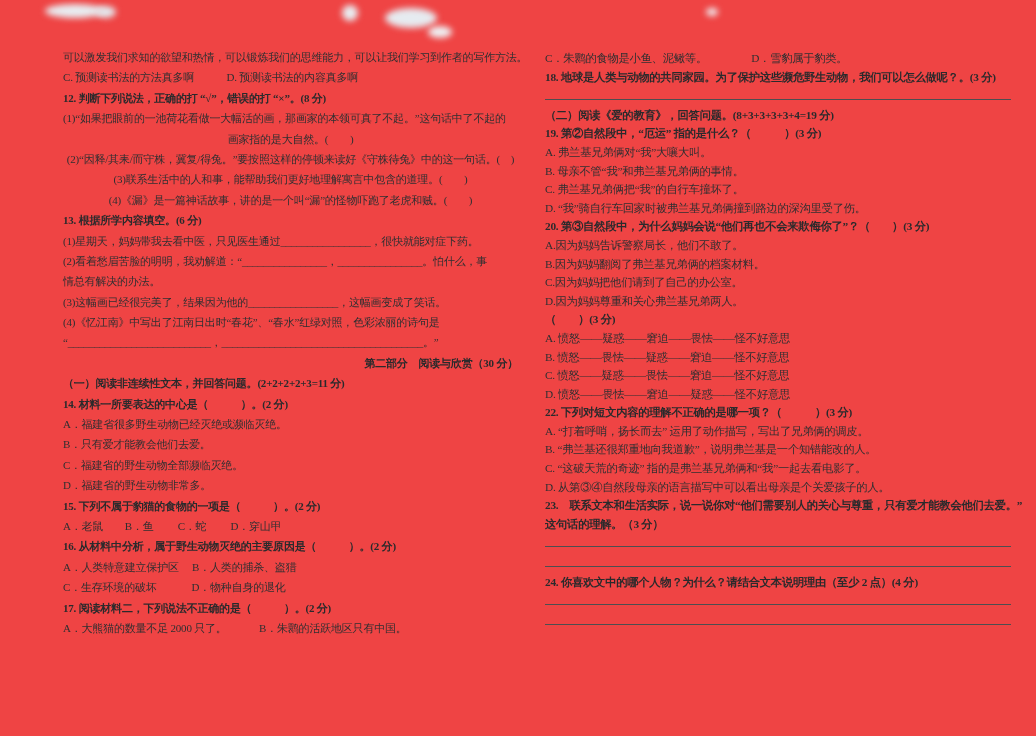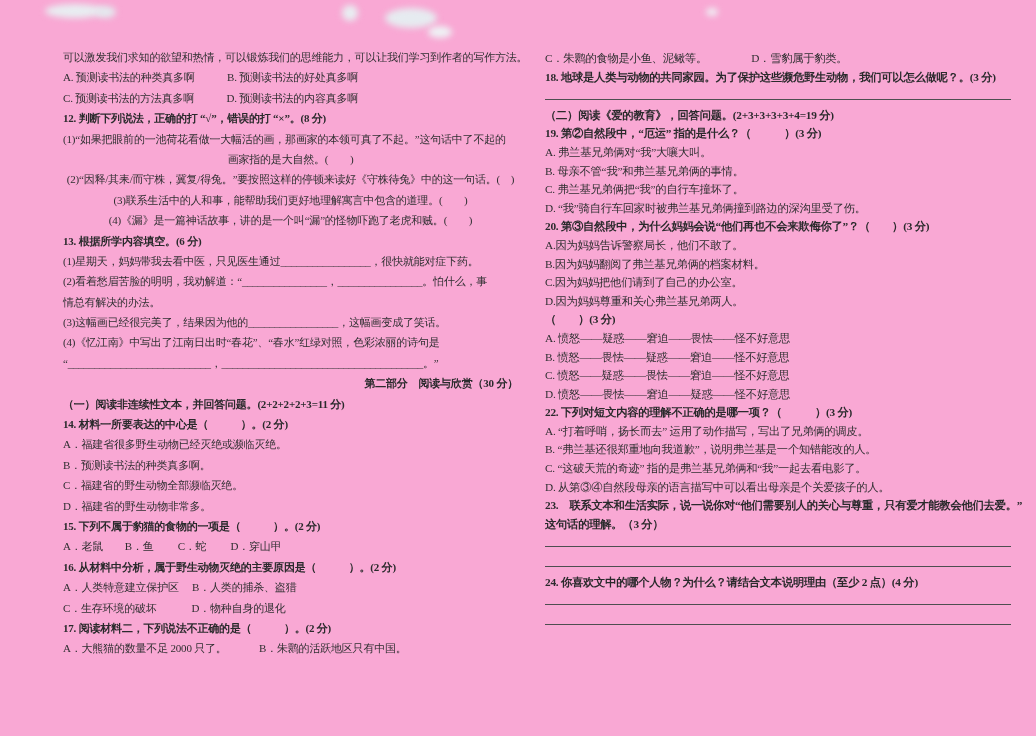--- a/index.html
+++ b/index.html
@@ -1,19 +1,19 @@
 <!DOCTYPE html>
 <html><head>
 <meta charset="utf-8">
 <style>
   html,body{margin:0;padding:0;background:#ffffff;}
   .page{
     position:relative;
     width:1036px;height:736px;
-    background:#f9a8d4;
+    background:#ef4444;
     overflow:hidden;
     font-family:"Liberation Serif","DejaVu Serif",serif;
     color:#2f2f31;
   }
   .col{position:absolute;white-space:nowrap;}
   .col-left{left:63px;top:47px;width:455px;font-size:11px;letter-spacing:-0.2px;}
   .col-right{left:545px;top:49px;width:466px;font-size:11.3px;letter-spacing:-0.25px;}
   .col-left .line{height:20.4px;line-height:20.4px;}
   .col-right .line{height:18.6px;line-height:18.6px;}
   .line{overflow:visible;}
@@ -36,21 +36,20 @@
 <div class="page">
   <div class="sm sm1"></div>
   <div class="sm sm2"></div>
   <div class="sm sm3"></div>
   <div class="sm sm4"></div>
   <div class="sm sm5"></div>
   <div class="sm sm6"></div>
 
   <div class="col col-left" id="col-left">
       <div class="line">可以激发我们求知的欲望和热情，可以锻炼我们的思维能力，可以让我们学习到作者的写作方法。</div>
-      <div class="line">A. 预测读书法的种类真多啊　　　B. 预测读书法的好处真多啊</div>
       <div class="line">C. 预测读书法的方法真多啊　　　D. 预测读书法的内容真多啊</div>
       <div class="line b">12. 判断下列说法，正确的打 “√”，错误的打 “×”。(8 分)</div>
       <div class="line">(1)“如果把眼前的一池荷花看做一大幅活的画，那画家的本领可真了不起。”这句话中了不起的</div>
       <div class="line f">
         <span>画家指的是大自然。</span>
         <span>(　　)</span>
       </div>
       <div class="line f">
         <span>(2)“因释/其耒/而守株，冀复/得兔。”要按照这样的停顿来读好《守株待兔》中的这一句话。</span>
         <span>(　)</span>
@@ -67,36 +66,36 @@
       <div class="line">(1)星期天，妈妈带我去看中医，只见医生通过_________________，很快就能对症下药。</div>
       <div class="line">(2)看着愁眉苦脸的明明，我劝解道：“________________，________________。怕什么，事</div>
       <div class="line">情总有解决的办法。</div>
       <div class="line">(3)这幅画已经很完美了，结果因为他的_________________，这幅画变成了笑话。</div>
       <div class="line">(4)《忆江南》中写出了江南日出时“春花”、“春水”红绿对照，色彩浓丽的诗句是</div>
       <div class="line">“___________________________，______________________________________。”</div>
       <div class="line b c">第二部分　阅读与欣赏（30 分）</div>
       <div class="line b">（一）阅读非连续性文本，并回答问题。(2+2+2+2+3=11 分)</div>
       <div class="line b">14. 材料一所要表达的中心是（　　　）。(2 分)</div>
       <div class="line">A．福建省很多野生动物已经灭绝或濒临灭绝。</div>
-      <div class="line">B．预测读书法的种类真多啊。</div>
+      <div class="line">B．只有爱才能教会他们去爱。</div>
       <div class="line">C．福建省的野生动物全部濒临灭绝。</div>
       <div class="line">D．福建省的野生动物非常多。</div>
       <div class="line b">15. 下列不属于豹猫的食物的一项是（　　　）。(2 分)</div>
       <div class="line">A．老鼠　　B．鱼　　 C．蛇　　 D．穿山甲</div>
       <div class="line b">16. 从材料中分析，属于野生动物灭绝的主要原因是（　　　）。(2 分)</div>
       <div class="line">A．人类特意建立保护区　 B．人类的捕杀、盗猎</div>
       <div class="line">C．生存环境的破坏　　　 D．物种自身的退化</div>
       <div class="line b">17. 阅读材料二，下列说法不正确的是（　　　）。(2 分)</div>
       <div class="line">A．大熊猫的数量不足 2000 只了。　　　B．朱鹮的活跃地区只有中国。</div>
     </div>
   <div class="col col-right" id="col-right">
       <div class="line">C．朱鹮的食物是小鱼、泥鳅等。　　　　D．雪豹属于豹类。</div>
       <div class="line b">18. 地球是人类与动物的共同家园。为了保护这些濒危野生动物，我们可以怎么做呢？。(3 分)</div>
       <div class="line rule"></div>
-      <div class="line b">（二）阅读《爱的教育》，回答问题。(2+3+3+3+3+4=19 分)</div>
+      <div class="line b">（二）阅读《爱的教育》，回答问题。(8+3+3+3+3+4=19 分)</div>
       <div class="line b">19. 第②自然段中，“厄运” 指的是什么？（　　　）(3 分)</div>
       <div class="line">A. 弗兰基兄弟俩对“我”大嚷大叫。</div>
       <div class="line">B. 母亲不管“我”和弗兰基兄弟俩的事情。</div>
       <div class="line">C. 弗兰基兄弟俩把“我”的自行车撞坏了。</div>
       <div class="line">D. “我”骑自行车回家时被弗兰基兄弟俩撞到路边的深沟里受了伤。</div>
       <div class="line b">20. 第③自然段中，为什么妈妈会说“他们再也不会来欺侮你了”？（　　）(3 分)</div>
       <div class="line">A.因为妈妈告诉警察局长，他们不敢了。</div>
       <div class="line">B.因为妈妈翻阅了弗兰基兄弟俩的档案材料。</div>
       <div class="line">C.因为妈妈把他们请到了自己的办公室。</div>
       <div class="line">D.因为妈妈尊重和关心弗兰基兄弟两人。</div>

